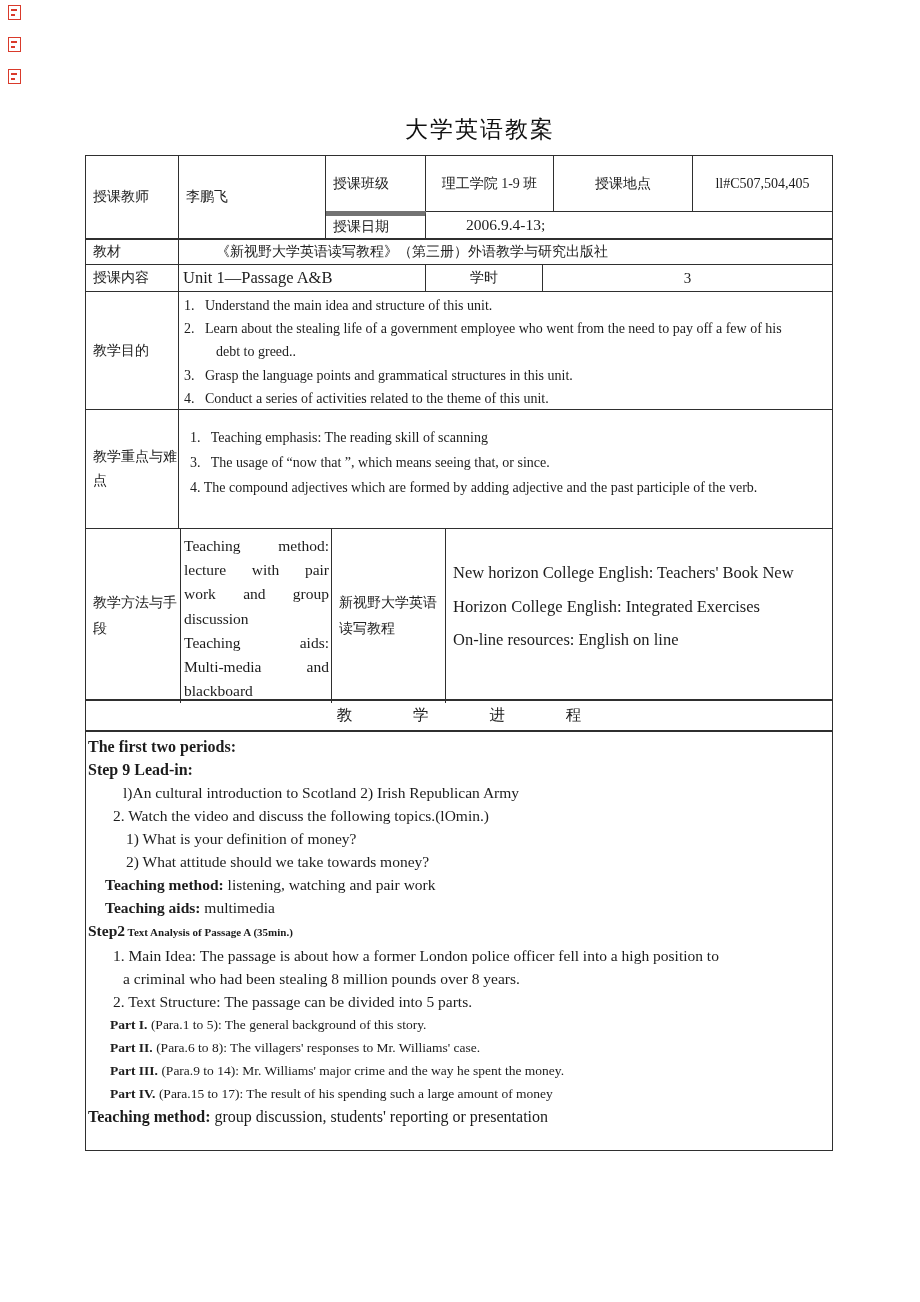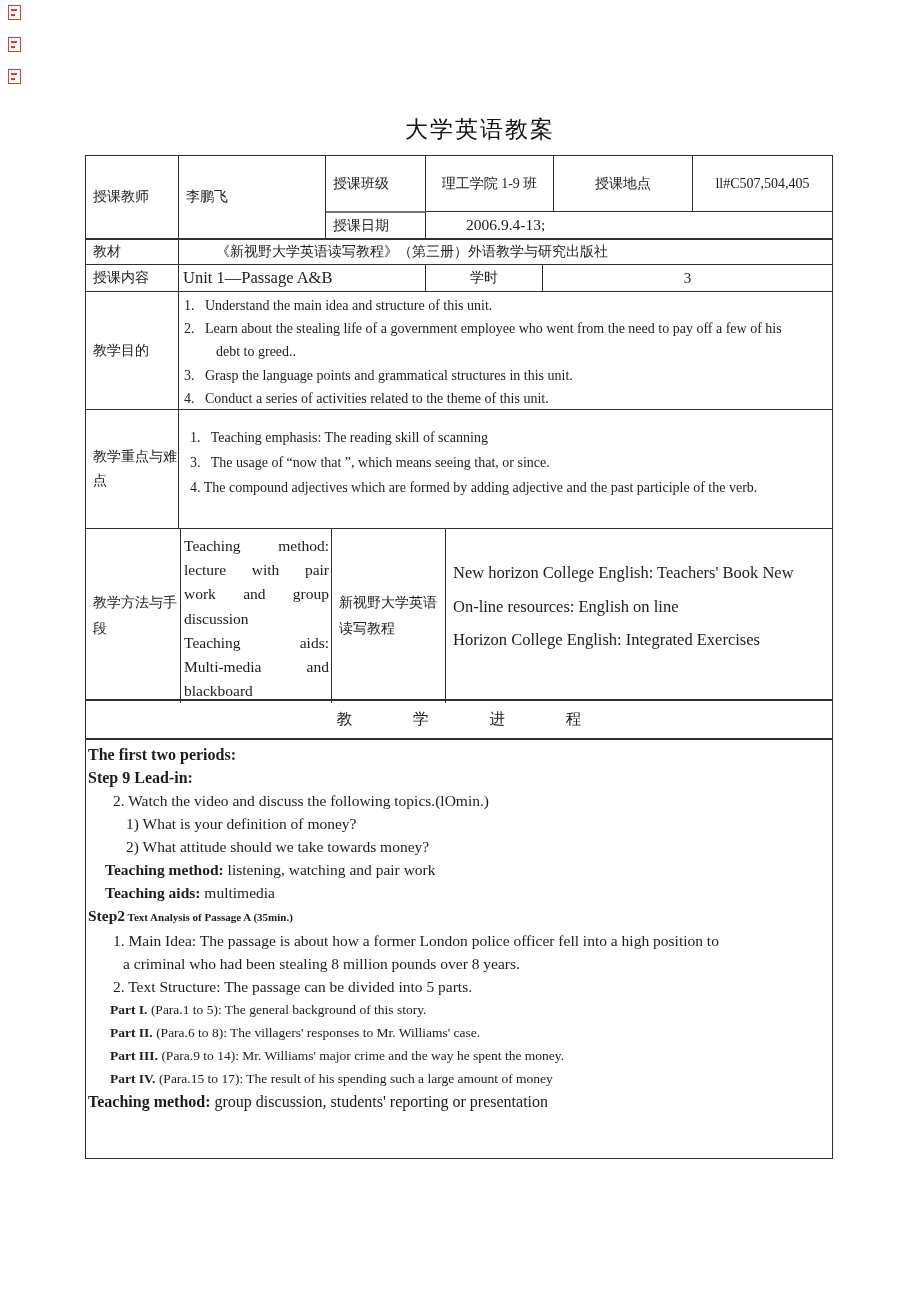--- a/index.html
+++ b/index.html
@@ -22,21 +22,21 @@
   .band.thick { border-top: 2px solid #2f2f2f; }
 
   .cjk { font-size: 14px; color: #222; }
   .vline { border-right: 1px solid #2f2f2f; }
 
   
   .b1 { display: grid; grid-template-columns: 93px 147px 100px 128px 139px 1fr;
         grid-template-rows: 55px 27px; height: 82px; }
   .b1 .cell { display: flex; align-items: center; padding-left: 7px; }
   .span2 { grid-row: 1 / 3; }
-  .c-date-label { grid-row: 2; grid-column: 3; border-top: 2px solid #737373; }
+  .c-date-label { grid-row: 2; grid-column: 3; border-top: 5px solid #737373; }
   .c-date-value { grid-row: 2; grid-column: 4 / 7; border-top: 1px solid #2f2f2f;
     display: flex; align-items: center; padding-left: 40px; font-size: 15.5px; }
   .center { justify-content: center; padding-left: 0 !important; }
 
   
   .b2 { display: flex; height: 26px; }
   .b2 .lbl { width: 93px; display: flex; align-items: center; padding-left: 7px; }
   .b2 .val { flex: 1; display: flex; align-items: center; padding-left: 37px; font-size: 14px; }
 
   
@@ -63,21 +63,21 @@
   .b6 .lbl { display: flex; align-items: center; padding-left: 7px; line-height: 26px; }
   .methods-cell { padding-top: 5px; }
   .method-line { font-size: 15.5px; line-height: 24.2px; padding: 0 2px 0 3px;
     text-align: justify; text-align-last: justify; white-space: normal; }
   .methods-cell .method-line:nth-child(4),
   .methods-cell .method-line:nth-child(7) { text-align-last: left; }
   .refs-cell { padding-top: 27px; }
   .ref-line { font-size: 16.5px; line-height: 33.5px; padding-left: 7px; white-space: pre-wrap; }
 
   
-  .b7 { height: 39px; display: flex; align-items: center; justify-content: center; }
+  .b7 { height: 31px; display: flex; align-items: center; justify-content: center; }
   .process-text { font-size: 15.5px; word-spacing: 57px; color: #222; }
 
   
   .b8 { height: 420px; padding-top: 3px; overflow: hidden; }
   .cline { font-size: 15.5px; line-height: 23px; white-space: pre-wrap; }
   .cline .b { font-weight: bold; }
   .f16 { font-size: 16px; }
   .L0 { padding-left: 2px; }
   .L1 { padding-left: 27px; }
   .L2 { padding-left: 37px; }
@@ -156,32 +156,33 @@
       <div class="method-line">lecture with pair</div>
       <div class="method-line">work and group</div>
       <div class="method-line">discussion</div>
       <div class="method-line">Teaching aids:</div>
       <div class="method-line">Multi-media and</div>
       <div class="method-line">blackboard</div>
     </div>
     <div class="lbl cjk vline">新视野大学英语读写教程</div>
     <div class="refs-cell">
       <div class="ref-line">New horizon College English: Teachers' Book New</div>
+      <div class="ref-line">Horizon College English: Integrated Exercises</div>
       <div class="ref-line">On-line resources: English on line</div>
-      <div class="ref-line">Horizon College English: Integrated Exercises</div>
     </div>
   </div>
 
   <div class="band thick b7">
     <div class="process-text">教 学 进 程</div>
   </div>
 
   <div class="band thick b8">
     <div class="cline L0 f16"><span class="b">The first two periods:</span><span></span></div>
     <div class="cline L0 f16"><span class="b">Step 9 Lead-in:</span><span></span></div>
+    <div class="cline L2"><span class="b"></span><span>l)An cultural introduction to Scotland 2) Irish Republican Army</span></div>
     <div class="cline L1"><span class="b"></span><span>2. Watch the video and discuss the following topics.(lOmin.)</span></div>
     <div class="cline L3"><span class="b"></span><span>1) What is your definition of money?</span></div>
     <div class="cline L3"><span class="b"></span><span>2) What attitude should we take towards money?</span></div>
     <div class="cline L4"><span class="b">Teaching method:</span><span> listening, watching and pair work</span></div>
     <div class="cline L4"><span class="b">Teaching aids:</span><span> multimedia</span></div>
     <div class="cline L0"><span class="b">Step2</span><span class="step2-rest"> Text Analysis of Passage A (35min.)</span></div>
     <div class="cline L1"><span class="b"></span><span>1. Main Idea: The passage is about how a former London police officer fell into a high position to</span></div>
     <div class="cline L2"><span class="b"></span><span>a criminal who had been stealing 8 million pounds over 8 years.</span></div>
     <div class="cline L1"><span class="b"></span><span>2. Text Structure: The passage can be divided into 5 parts.</span></div>
     <div class="cline L5"><span class="b">Part I.</span><span> (Para.1 to 5): The general background of this story.</span></div>

